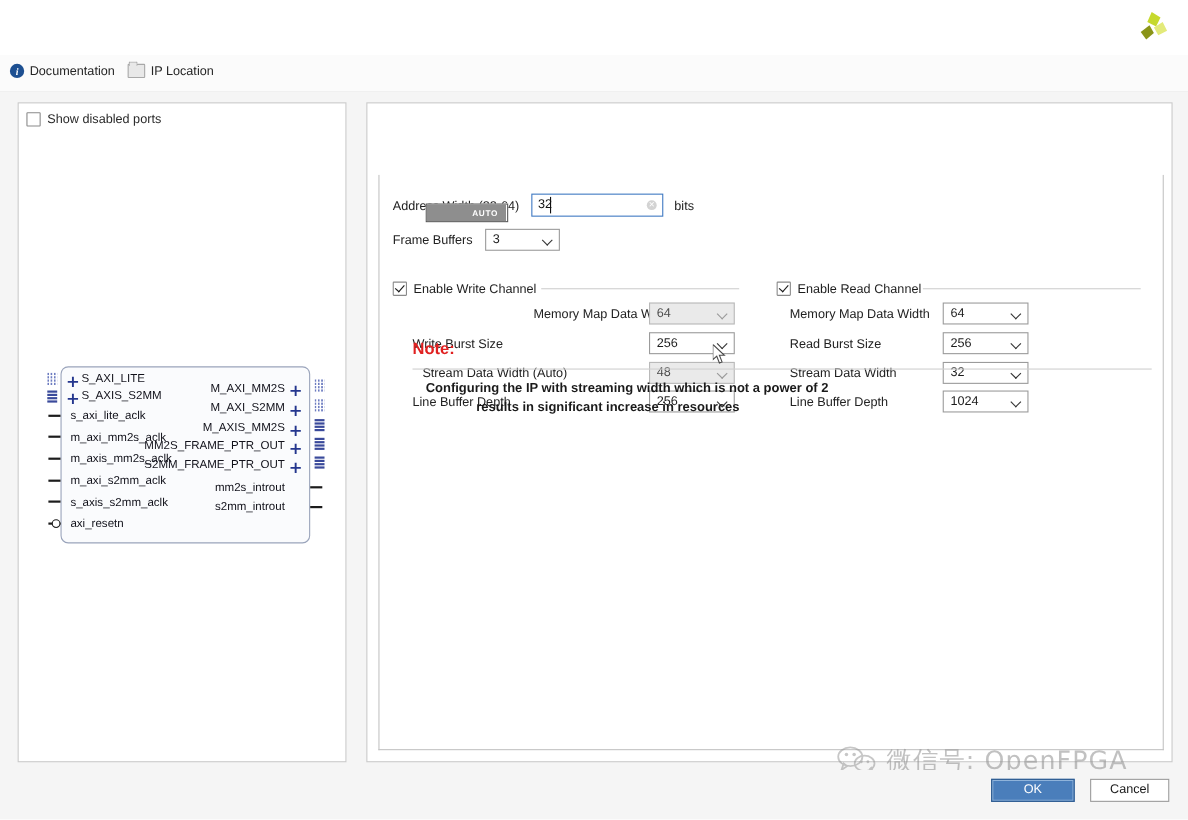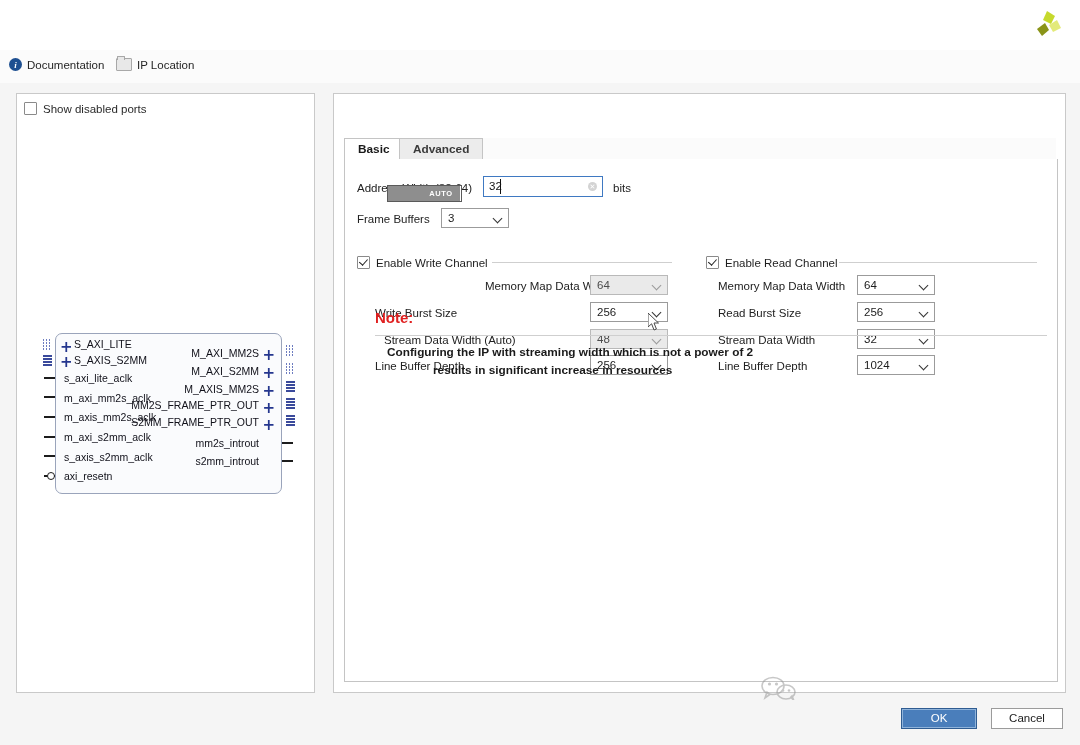--- a/index.html
+++ b/index.html
@@ -312,24 +312,20 @@
         </div>
 
       <div class="pin-stub" style="right:-12px;top:108px;"></div>
       <div class="pin-stub" style="right:-12px;top:126px;"></div>
     </div>
   </div>
 
   <div id="config-panel">
 
 
-    <div id="tabstrip">
-      <div class="tab active" style="left:0;">Basic</div>
-      <div class="tab inactive" style="left:55px;">Advanced</div>
-    </div>
 
     <div id="tabcontent">
 
       <div class="lbl" id="addr-label">Address Width (32-64)</div>
       <div id="addr-input">32</div>
       <div id="addr-caret"></div>
       <div id="addr-clear">✕</div>
       <div class="lbl" id="bits-label">bits</div>
 
       <div class="lbl" id="fb-label">Frame Buffers</div>
@@ -420,18 +416,19 @@
   <svg width="38" height="28" viewBox="0 0 38 28">
     <ellipse cx="13" cy="10" rx="11" ry="8.5" fill="none" stroke="#9a9a9a" stroke-width="1.6"></ellipse>
     <polygon points="7,16 5,22 10,18.5" fill="none" stroke="#9a9a9a" stroke-width="1.6"></polygon>
     <circle cx="9.5" cy="8" r="1.6" fill="#9a9a9a"></circle>
     <circle cx="16.5" cy="8" r="1.6" fill="#9a9a9a"></circle>
     <ellipse cx="26" cy="16" rx="9" ry="7" fill="none" stroke="#9a9a9a" stroke-width="1.6"></ellipse>
     <polygon points="31,21 34,25 32,20" fill="none" stroke="#9a9a9a" stroke-width="1.6"></polygon>
     <circle cx="23" cy="14.5" r="1.3" fill="#9a9a9a"></circle>
     <circle cx="29" cy="14.5" r="1.3" fill="#9a9a9a"></circle>
   </svg>
+  <span id="wm-text">微信号: OpenFPGA</span>
 </div>
 
 <div id="footer">
   <div class="btn" id="ok-btn">OK</div>
   <div class="btn" id="cancel-btn">Cancel</div>
 </div>
 
 </body></html>

